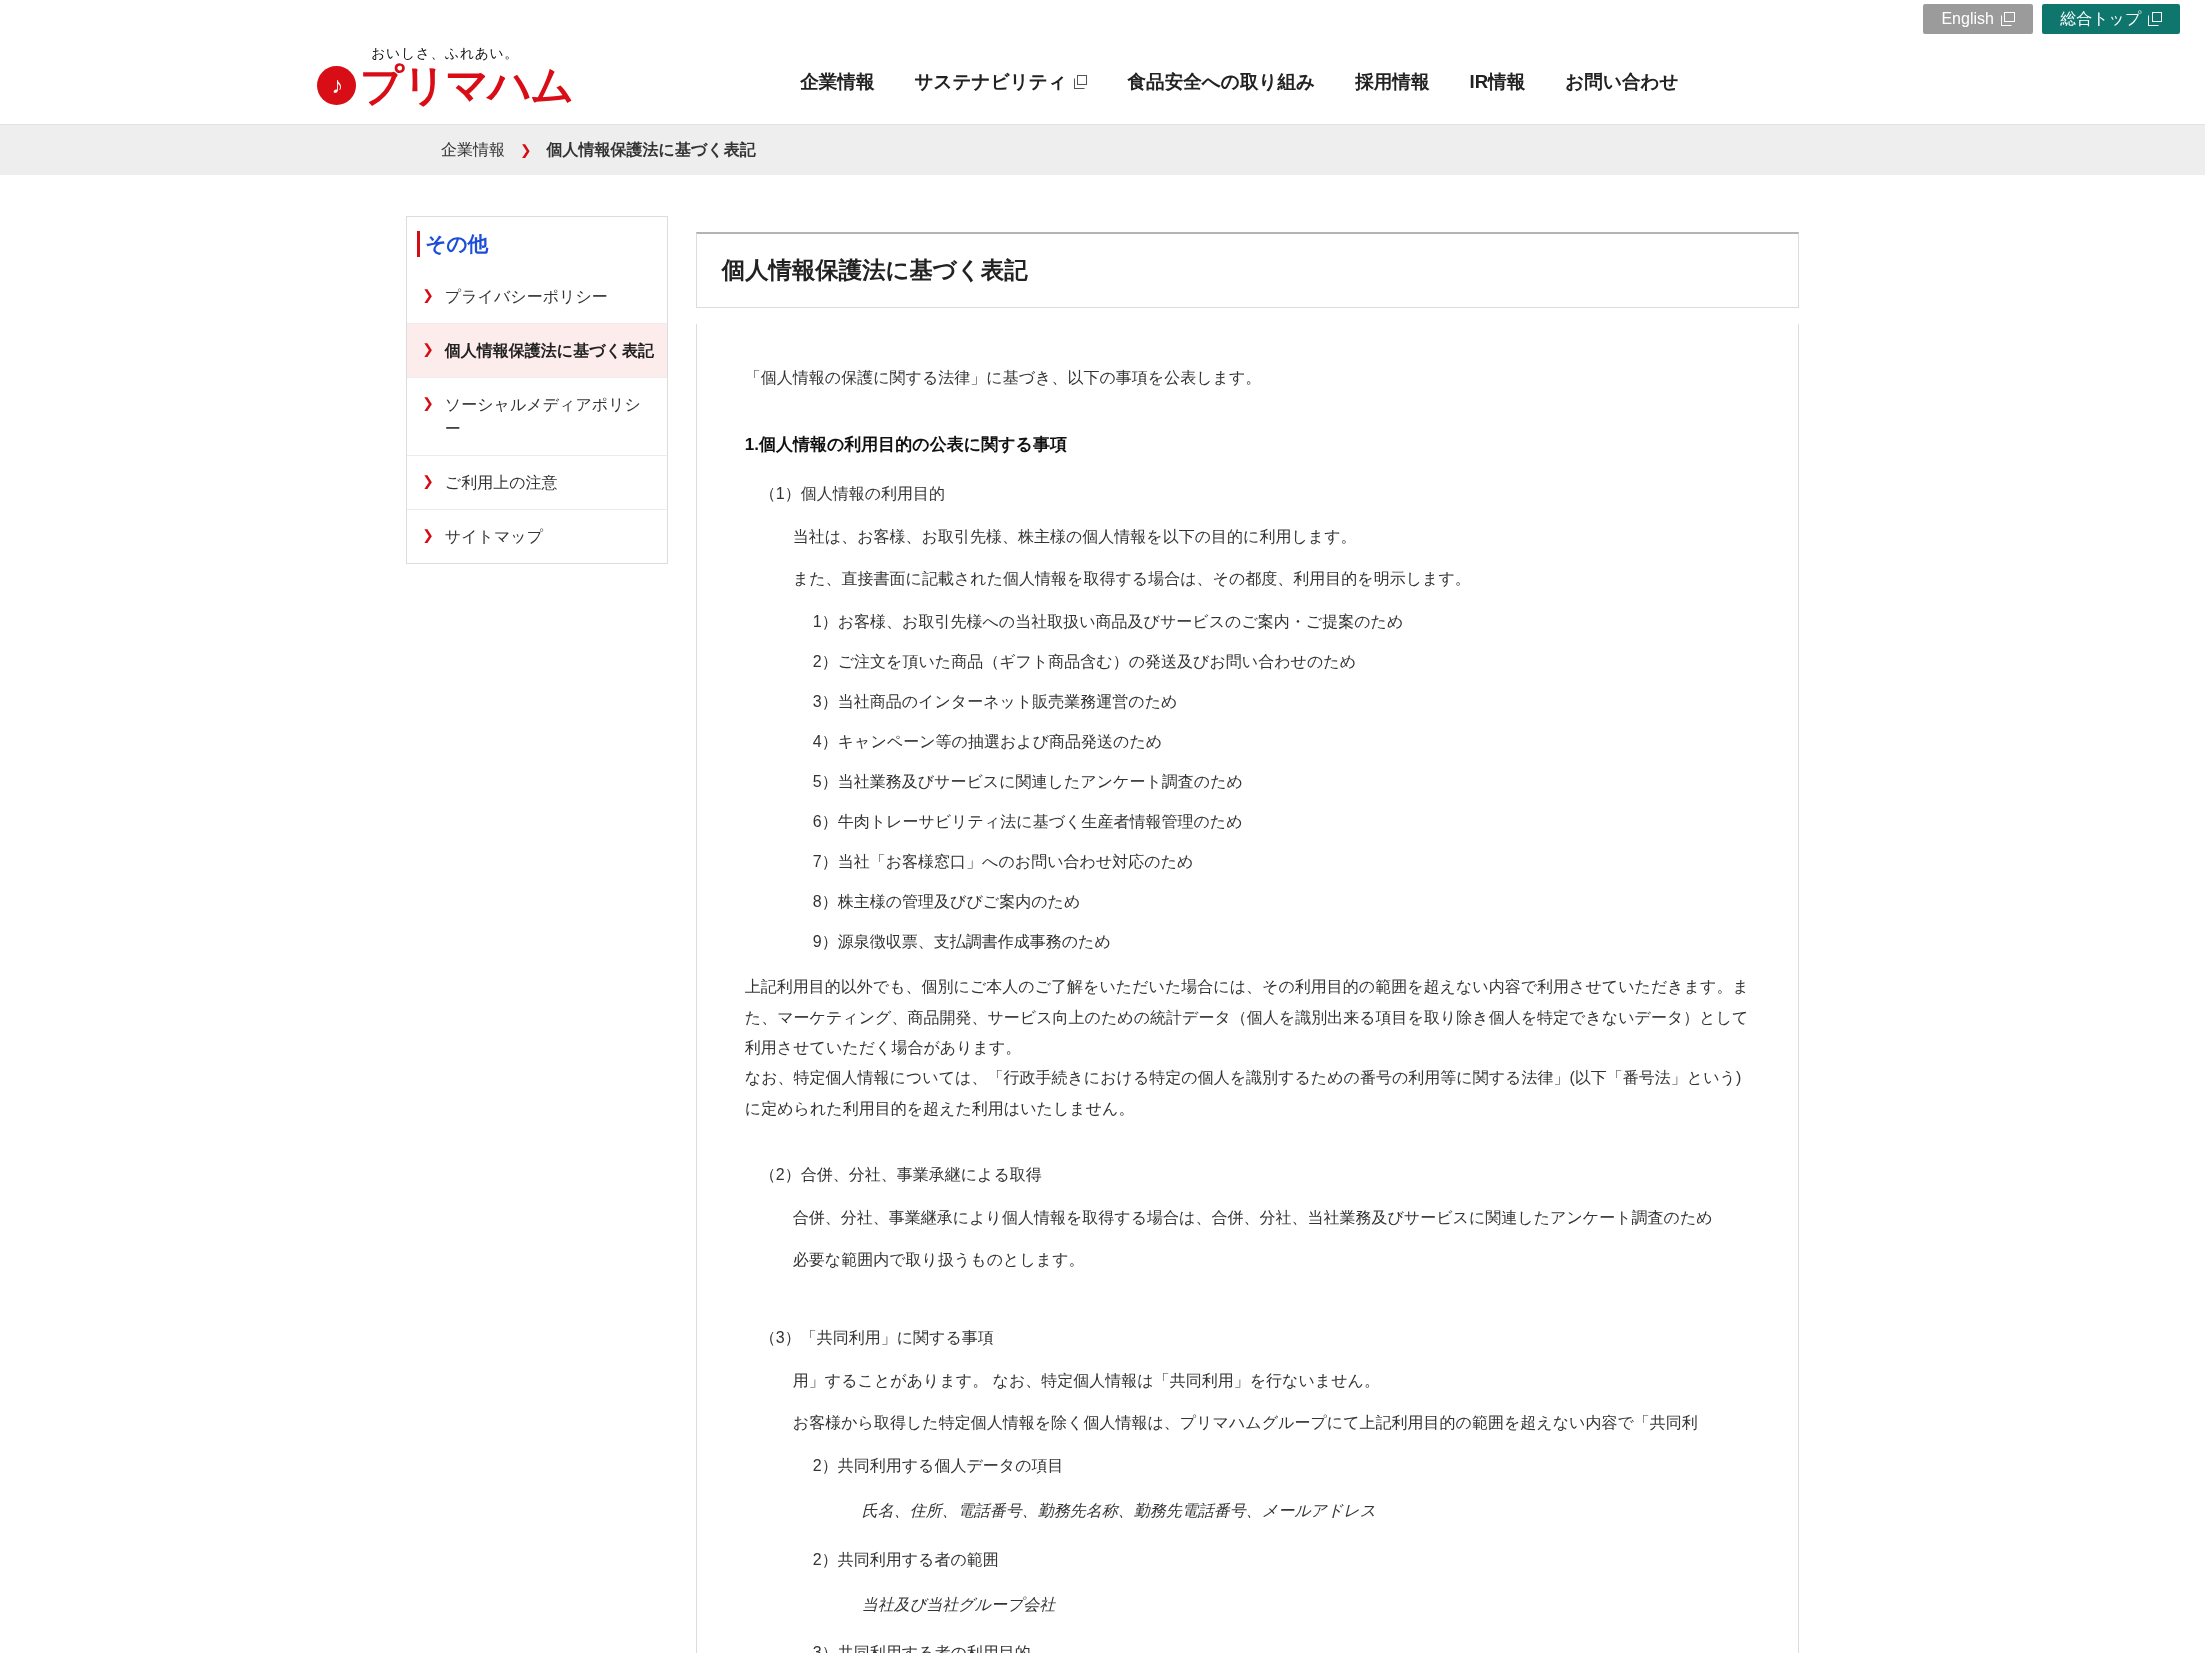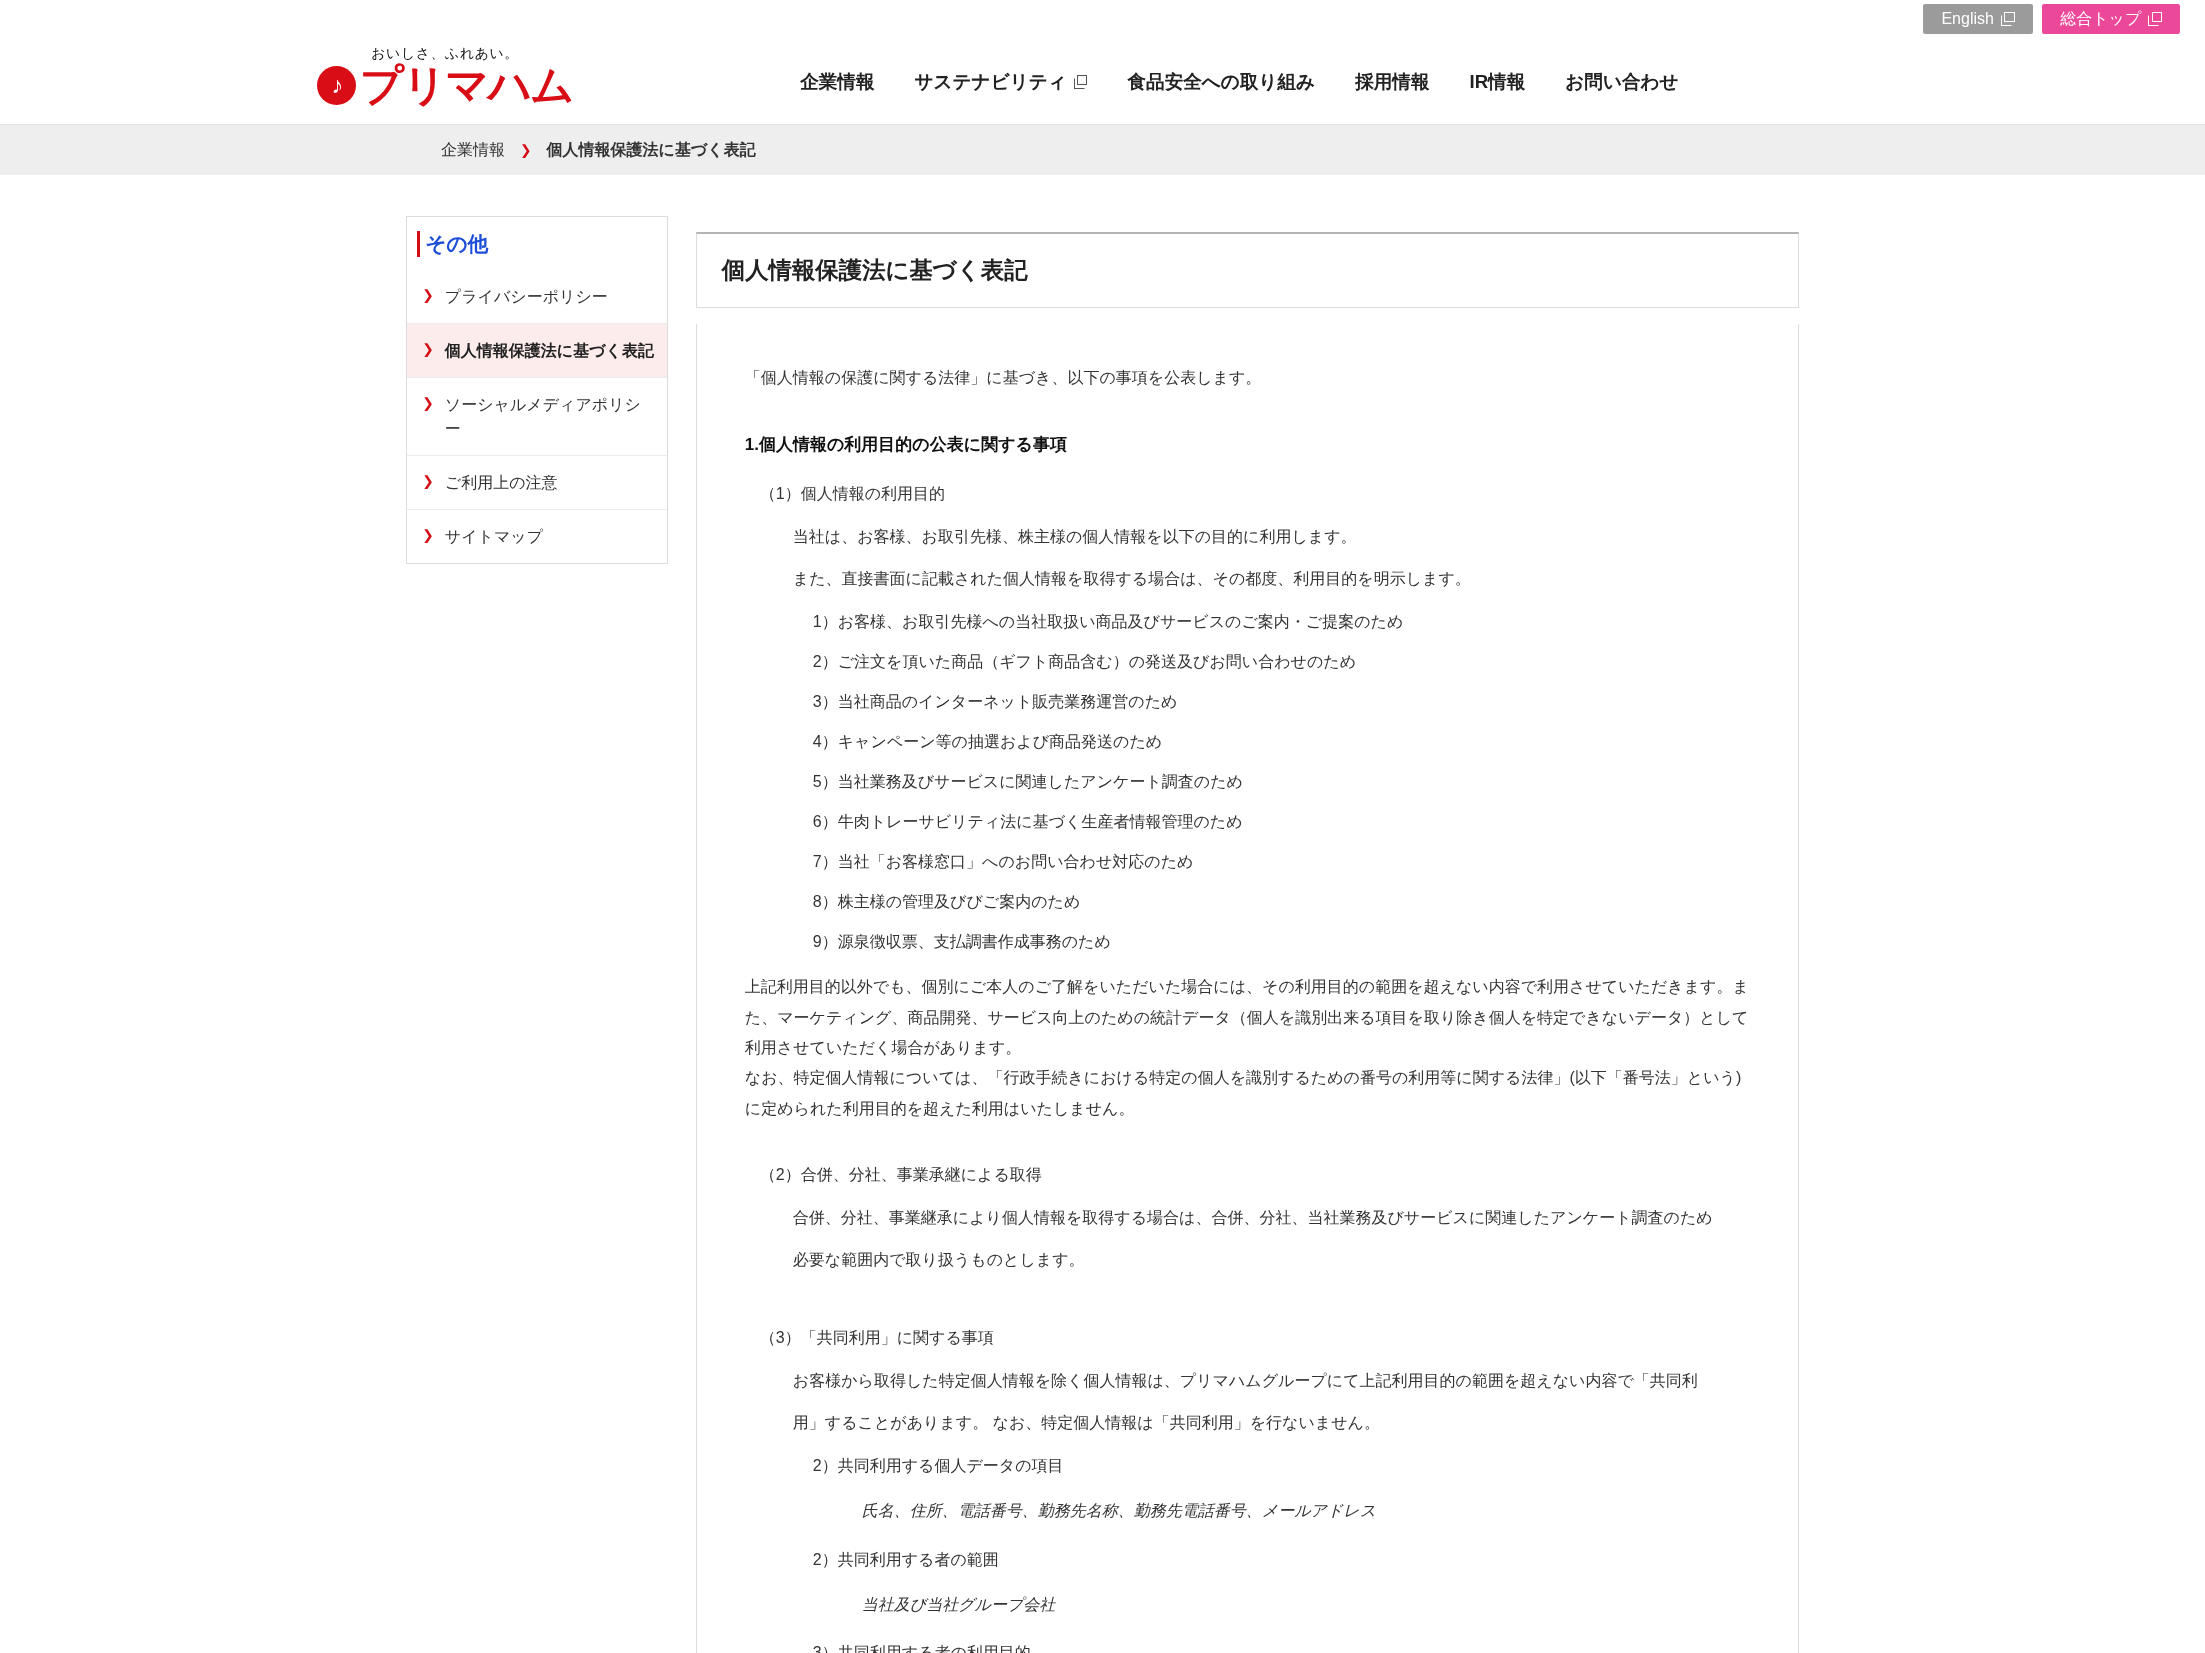--- a/index.html
+++ b/index.html
@@ -28,21 +28,21 @@
     gap: 6.9px;
     height: 30px;
     padding: 0 18px;
     font-size: 16px;
     color: #fff;
     border-radius: 2.1px;
     line-height: 1;
     white-space: nowrap;
   }
   .util-btn.grey { background: #9b9b9b; }
-  .util-btn.red  { background: #ec4899; }
+  .util-btn.red  { background: #0f766e; }
   .ext-icon { width: 13.8px; height: 13.8px; display: inline-block; position: relative; }
   .ext-icon::before {
     content: ""; position: absolute; left: 0; top: 2.8px;
     width: 9px; height: 9px; border: 1.4px solid currentColor; border-top-color: transparent; border-right-color: transparent;
   }
   .ext-icon::after {
     content: ""; position: absolute; right: 0; top: 0;
     width: 8.3px; height: 8.3px; border: 1.4px solid currentColor;
   }
 
@@ -305,22 +305,22 @@
 
       <div class="block-gap"></div>
 
       <p class="sub-title">（2）合併、分社、事業承継による取得</p>
       <p class="para">合併、分社、事業継承により個人情報を取得する場合は、合併、分社、当社業務及びサービスに関連したアンケート調査のため</p>
       <p class="para">必要な範囲内で取り扱うものとします。</p>
 
       <div class="block-gap"></div>
 
       <p class="sub-title">（3）「共同利用」に関する事項</p>
+      <p class="para">用」することがあります。 なお、特定個人情報は「共同利用」を行ないません。</p>
       <p class="para">お客様から取得した特定個人情報を除く個人情報は、プリマハムグループにて上記利用目的の範囲を超えない内容で「共同利</p>
-      <p class="para">用」することがあります。 なお、特定個人情報は「共同利用」を行ないません。</p>
 
       <ul class="ol-list">
         <li>2）共同利用する個人データの項目</li>
       </ul>
       <p class="indent-3">氏名、住所、電話番号、勤務先名称、勤務先電話番号、メールアドレス</p>
 
       <ul class="ol-list">
         <li>2）共同利用する者の範囲</li>
       </ul>
       <p class="indent-3">当社及び当社グループ会社</p>

